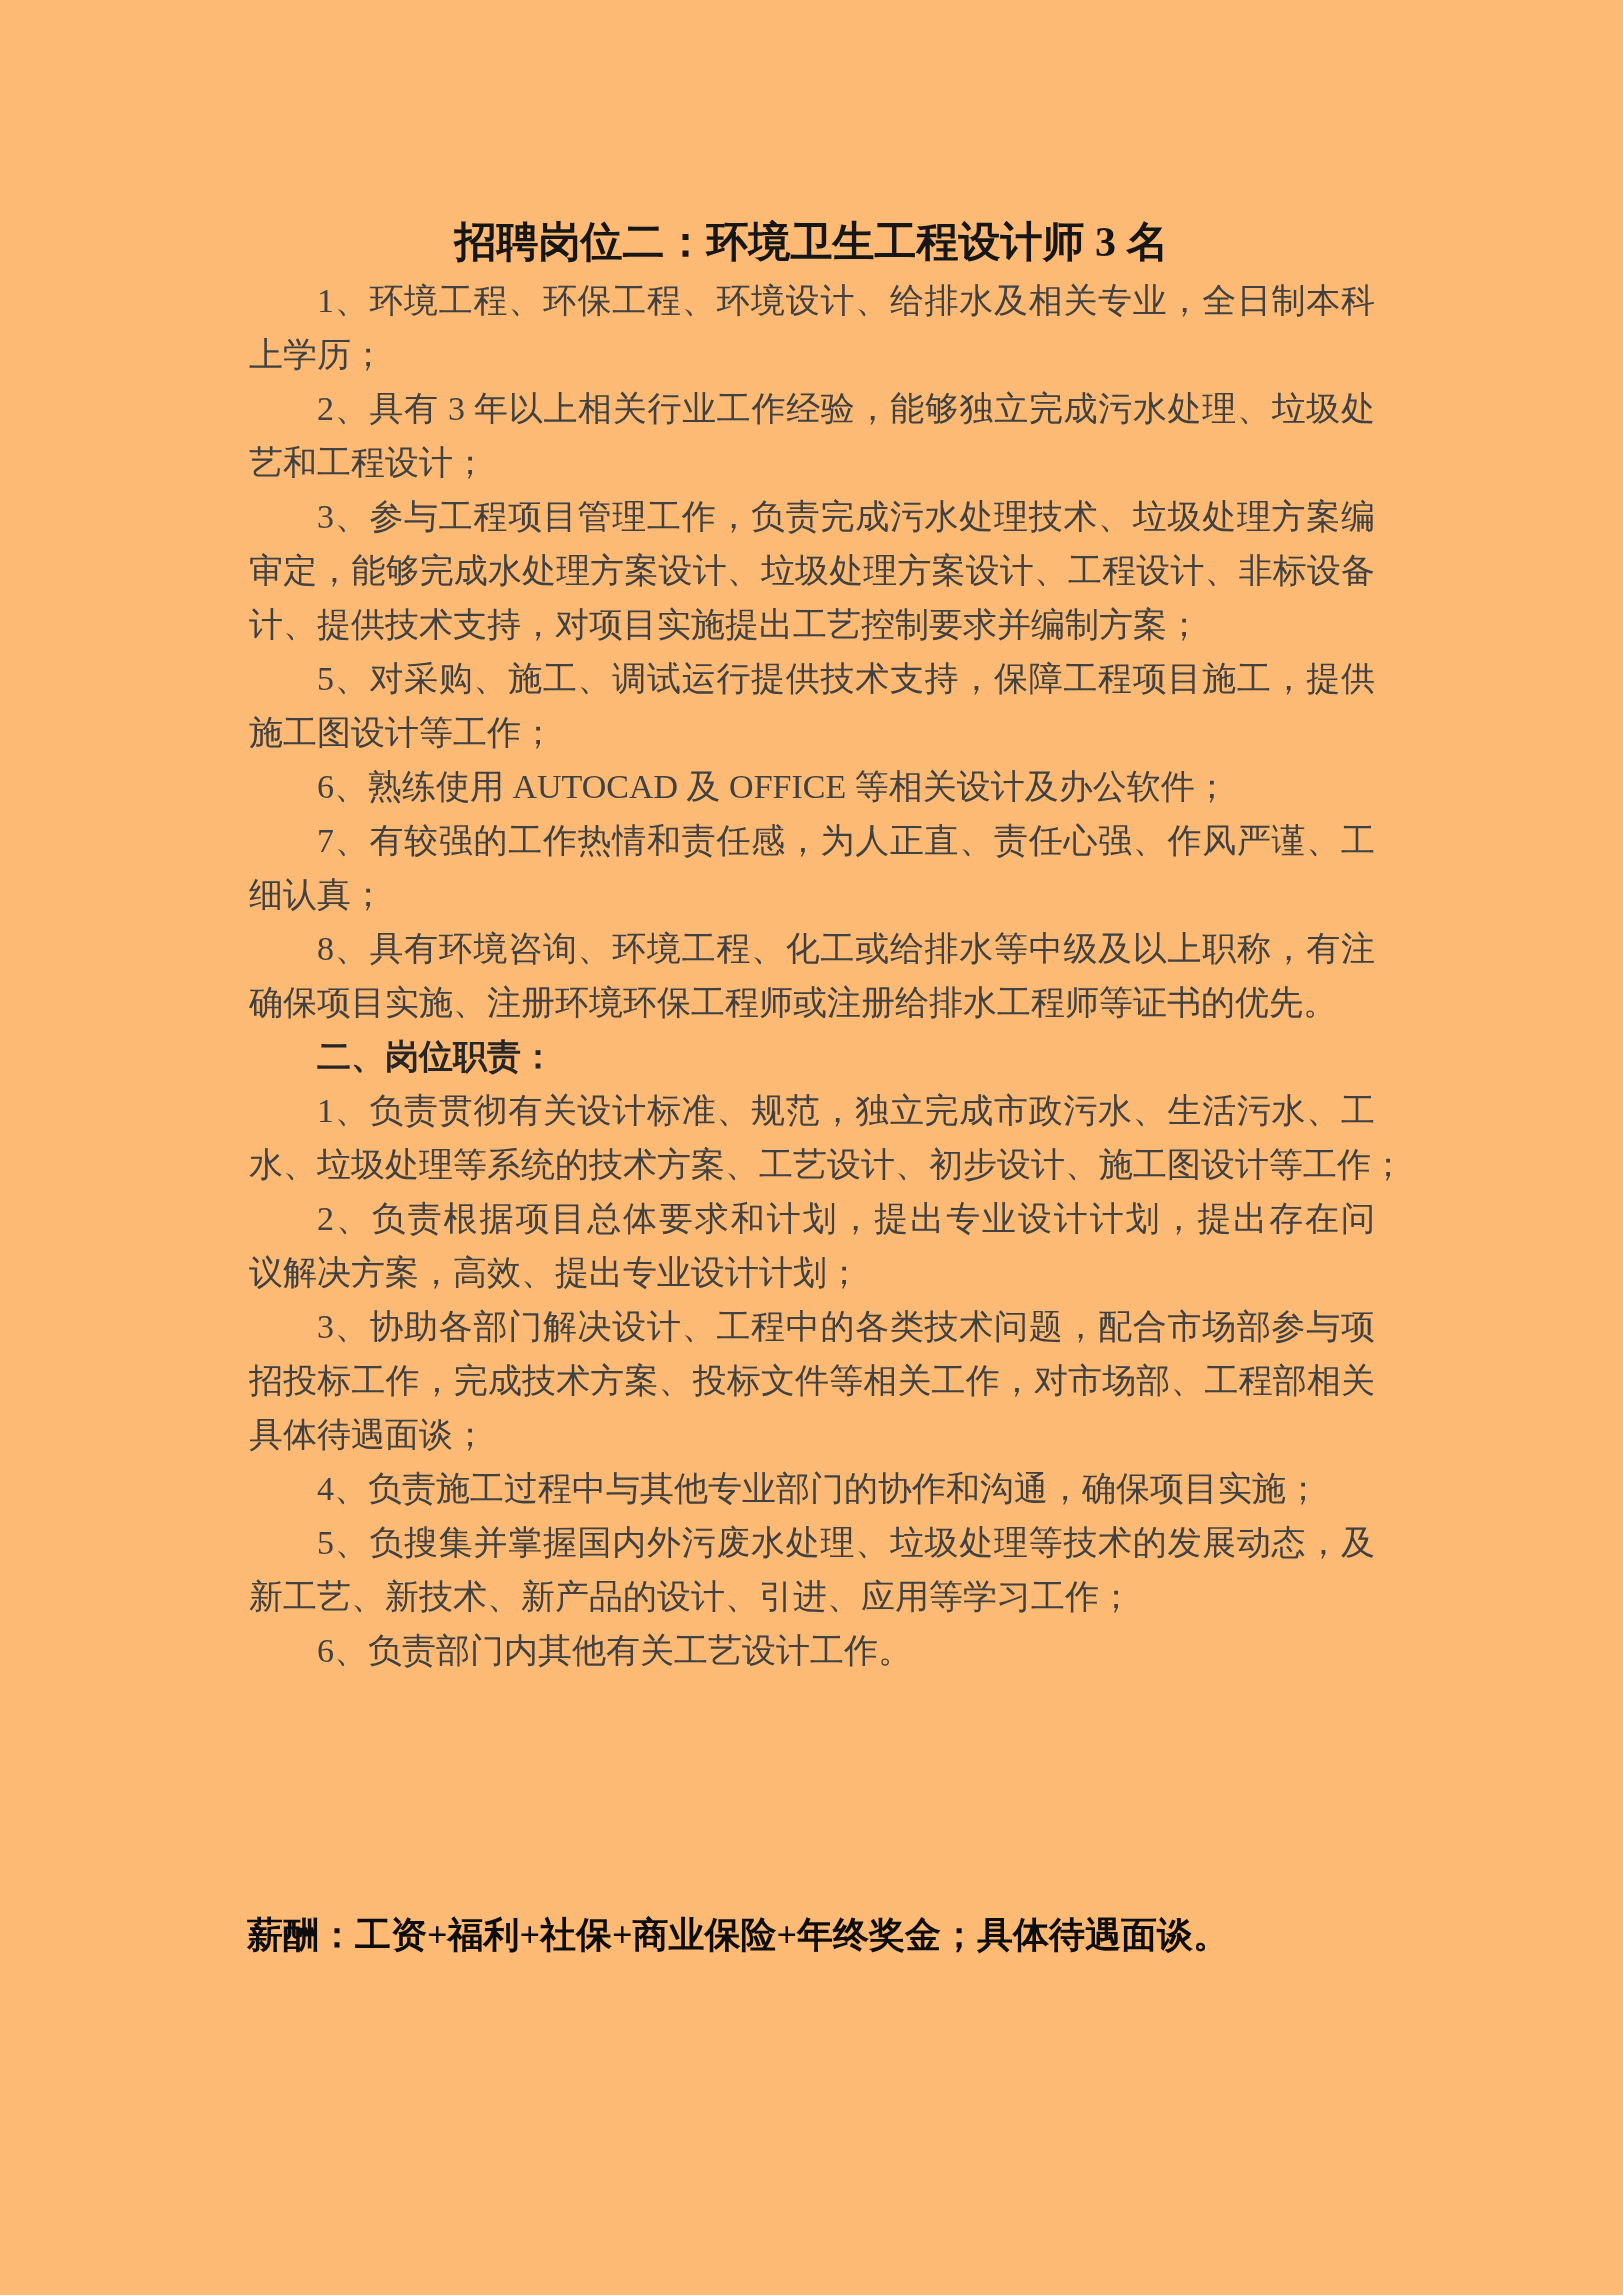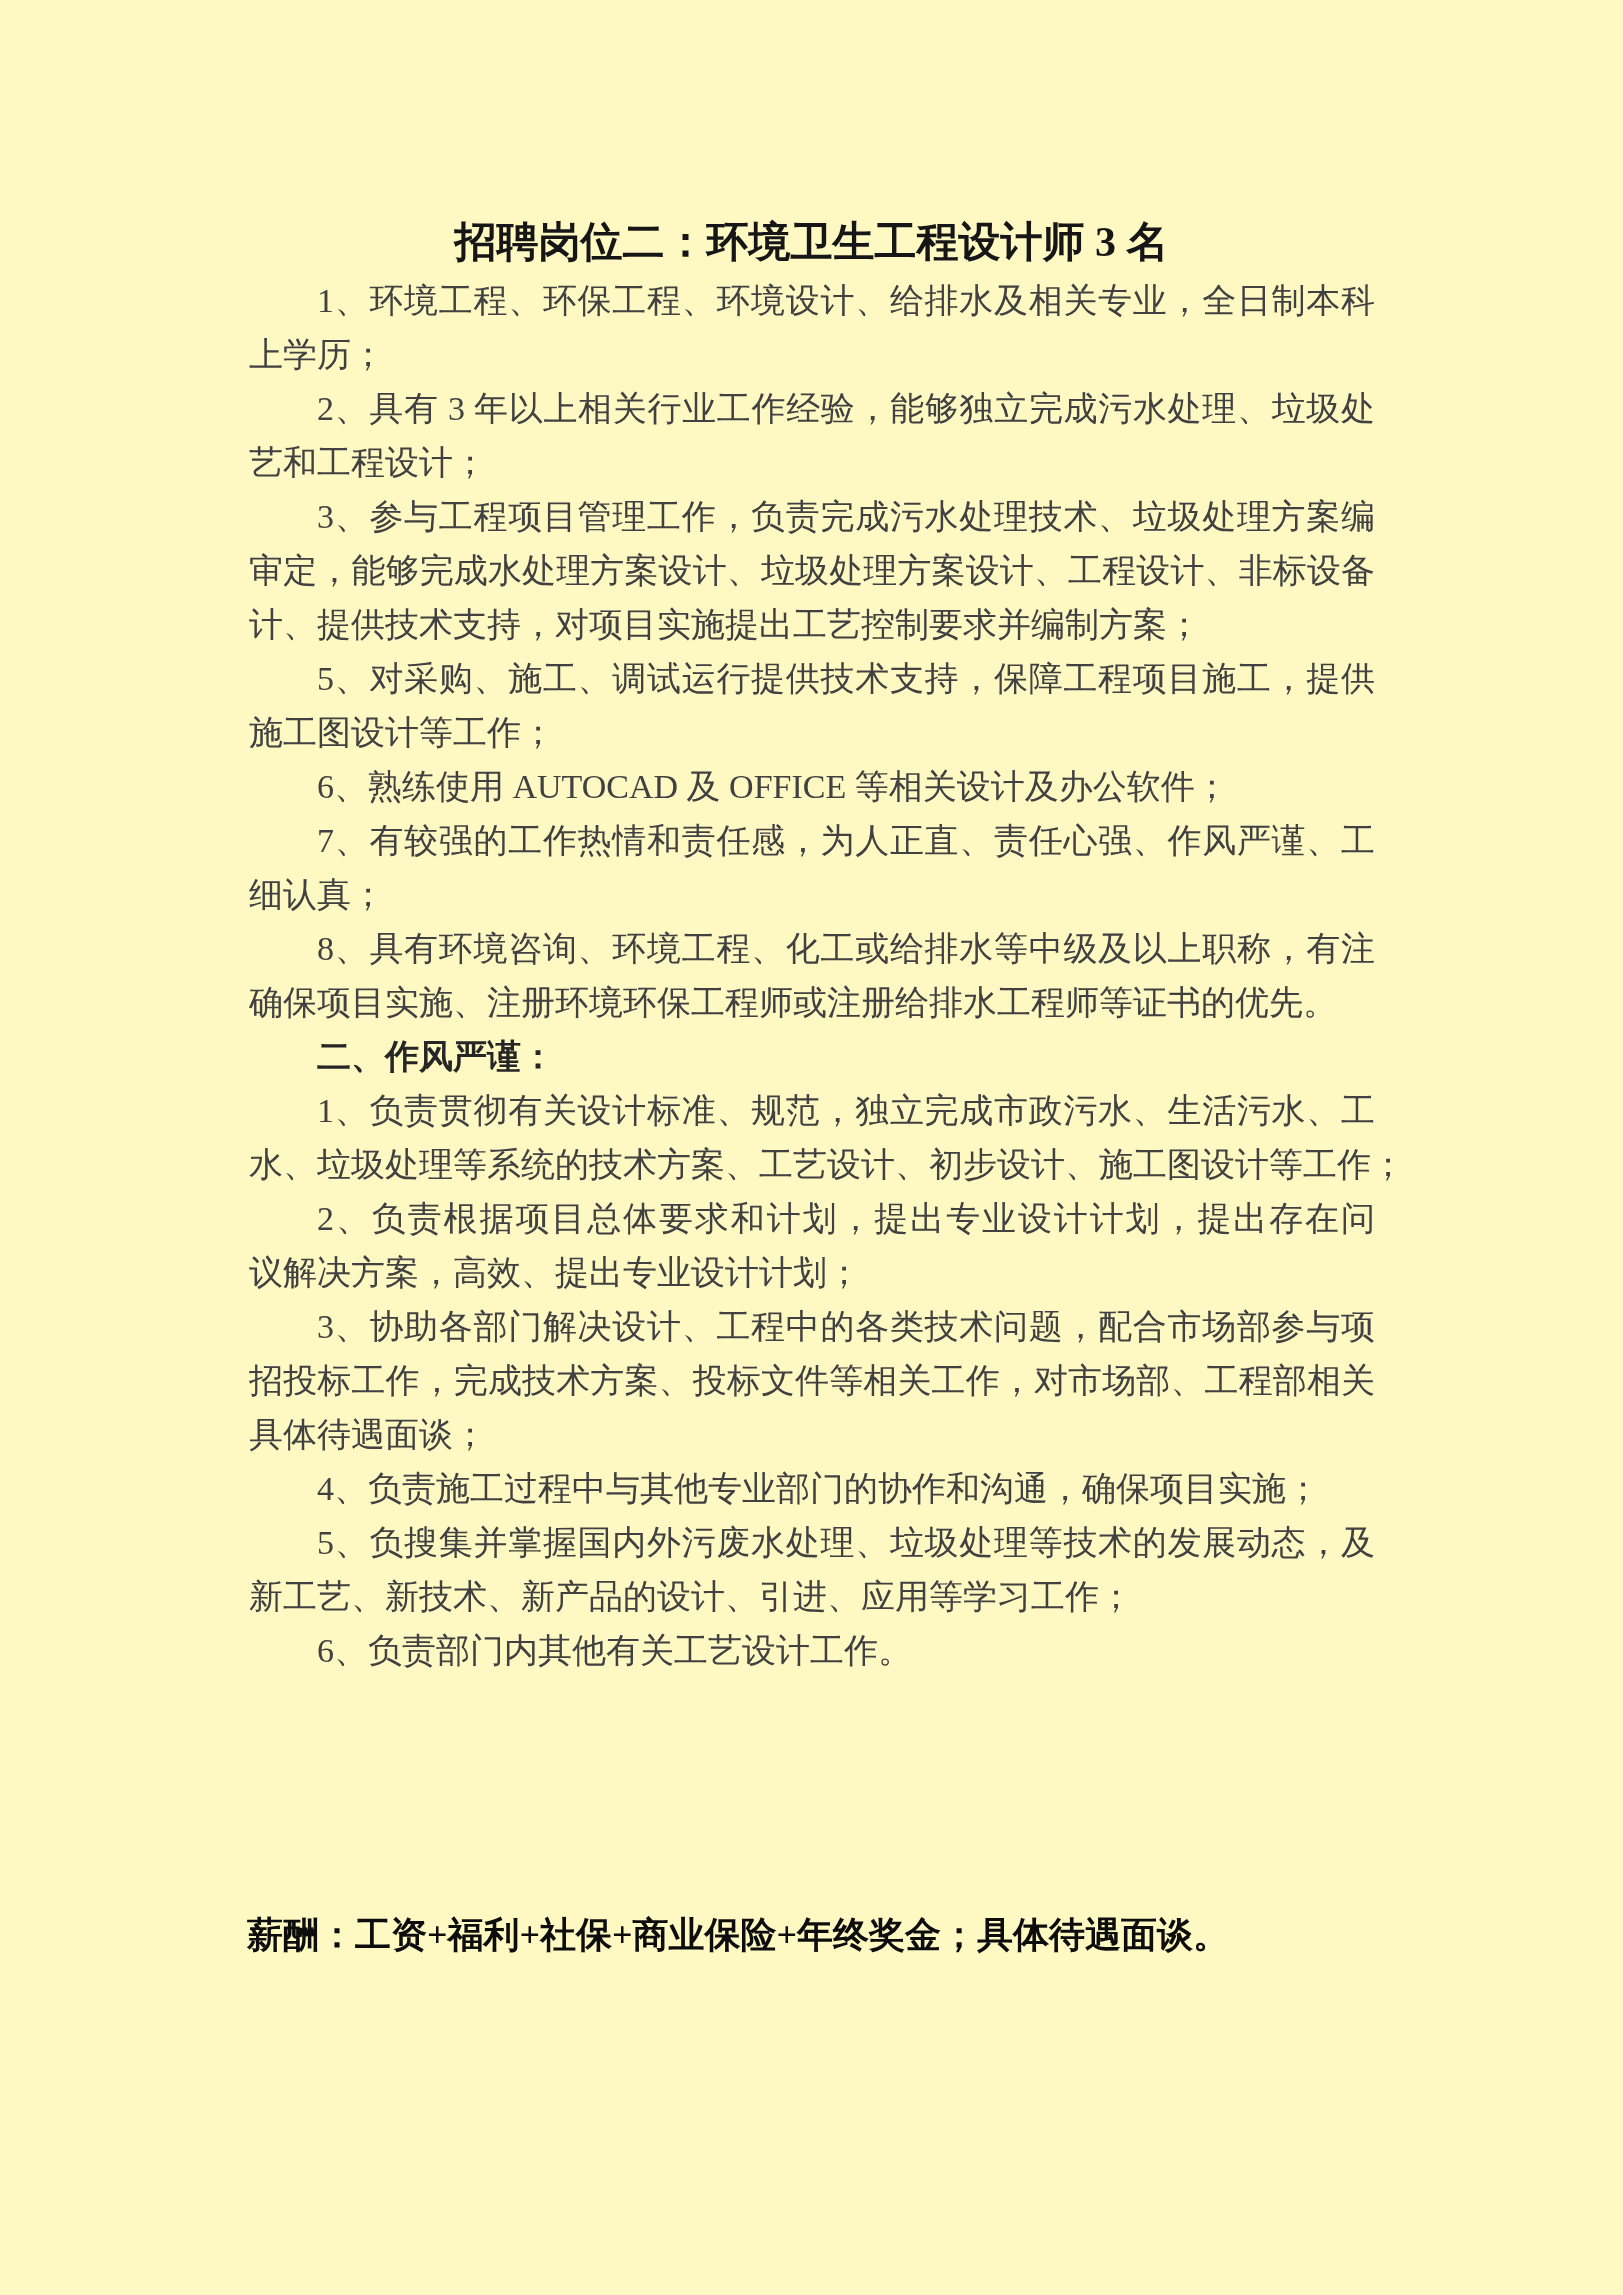--- a/index.html
+++ b/index.html
@@ -4,21 +4,21 @@
 <style>
   html, body {
     margin: 0;
     padding: 0;
     background: #e8e8e8;
   }
   .page {
     position: relative;
     width: 1623px;
     height: 2295px;
-    background: #fef9c3;
+    background: #fdba74;
     overflow: hidden;
     font-family: "Liberation Serif", "DejaVu Serif", serif;
   }
   .doc-title {
     position: absolute;
     top: 216px;
     left: 0;
     width: 1623px;
     text-align: center;
     font-size: 42px;
@@ -80,21 +80,21 @@
       <div class="text-line indent justify">3、参与工程项目管理工作，负责完成污水处理技术、垃圾处理方案编制与</div>
       <div class="text-line justify">审定，能够完成水处理方案设计、垃圾处理方案设计、工程设计、非标设备图设</div>
       <div class="text-line">计、提供技术支持，对项目实施提出工艺控制要求并编制方案；</div>
       <div class="text-line indent justify">5、对采购、施工、调试运行提供技术支持，保障工程项目施工，提供技术</div>
       <div class="text-line">施工图设计等工作；</div>
       <div class="text-line indent">6、熟练使用 AUTOCAD 及 OFFICE 等相关设计及办公软件；</div>
       <div class="text-line indent justify">7、有较强的工作热情和责任感，为人正直、责任心强、作风严谨、工作仔</div>
       <div class="text-line">细认真；</div>
       <div class="text-line indent justify">8、具有环境咨询、环境工程、化工或给排水等中级及以上职称，有注册环</div>
       <div class="text-line">确保项目实施、注册环境环保工程师或注册给排水工程师等证书的优先。</div>
-      <div class="text-line heading indent">二、作风严谨：</div>
+      <div class="text-line heading indent">二、岗位职责：</div>
       <div class="text-line indent justify">1、负责贯彻有关设计标准、规范，独立完成市政污水、生活污水、工业废</div>
       <div class="text-line">水、垃圾处理等系统的技术方案、工艺设计、初步设计、施工图设计等工作；</div>
       <div class="text-line indent justify">2、负责根据项目总体要求和计划，提出专业设计计划，提出存在问题，建</div>
       <div class="text-line">议解决方案，高效、提出专业设计计划；</div>
       <div class="text-line indent justify">3、协助各部门解决设计、工程中的各类技术问题，配合市场部参与项目的</div>
       <div class="text-line justify">招投标工作，完成技术方案、投标文件等相关工作，对市场部、工程部相关部门</div>
       <div class="text-line">具体待遇面谈；</div>
       <div class="text-line indent">4、负责施工过程中与其他专业部门的协作和沟通，确保项目实施；</div>
       <div class="text-line indent justify">5、负搜集并掌握国内外污废水处理、垃圾处理等技术的发展动态，及开展</div>
       <div class="text-line">新工艺、新技术、新产品的设计、引进、应用等学习工作；</div>

